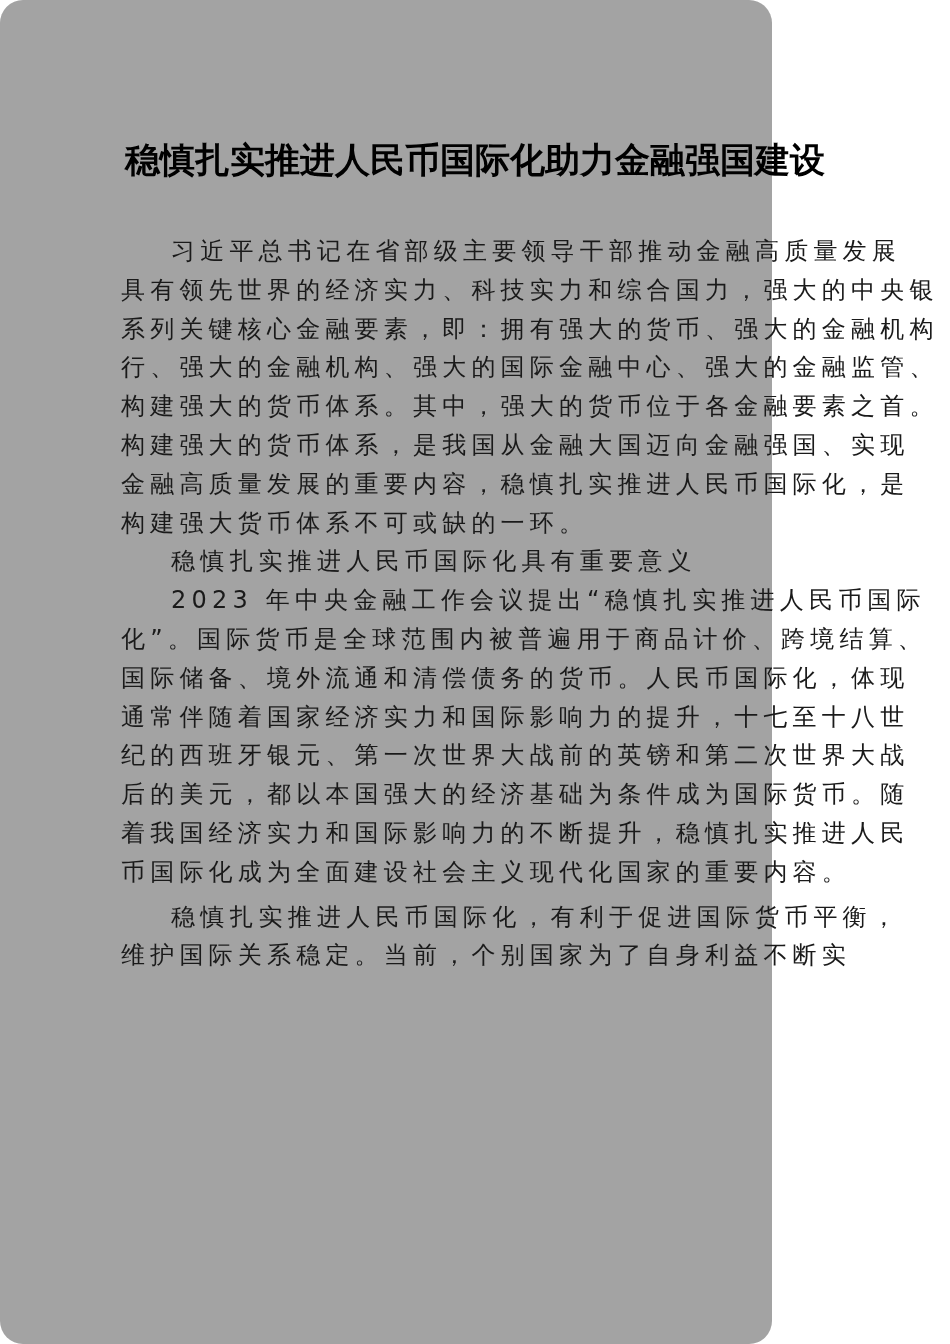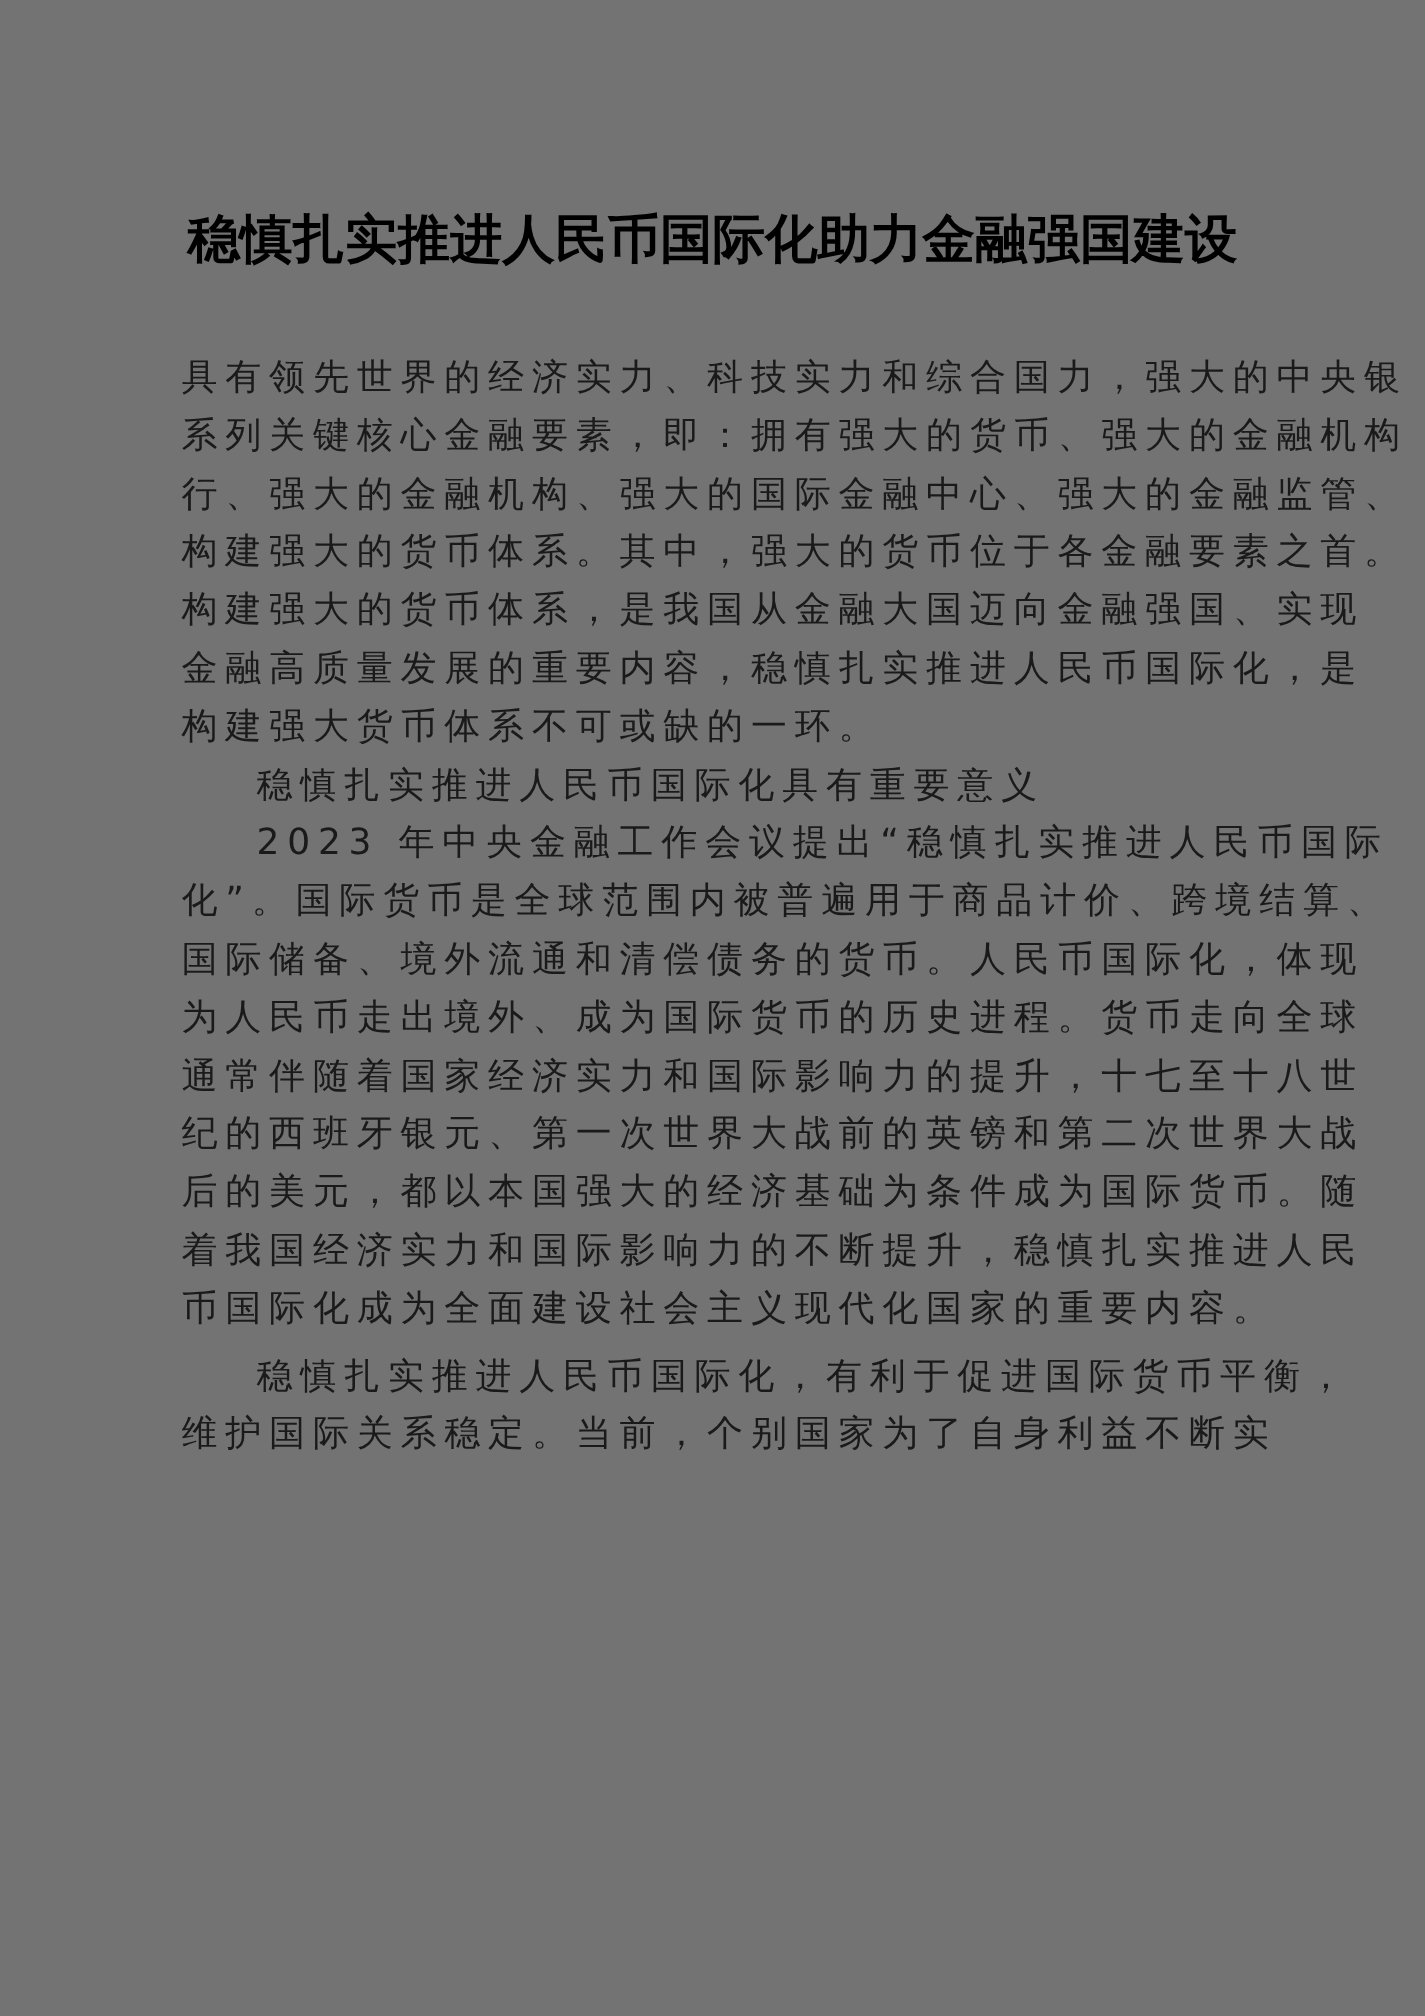--- a/index.html
+++ b/index.html
@@ -10,23 +10,24 @@
   body {
     width: 950px;
     height: 1344px;
     position: relative;
     overflow: hidden;
     color: #111111;
   }
   .page {
     position: absolute;
     left: 0; top: 0;
-    width: 950px;
+    width: 772px;
     height: 1344px;
-    background: #737373;
+    background: #a3a3a3;
+    border-radius: 23px;
   }
   .title {
     position: absolute;
     left: 0;
     top: 136px;
     width: 950px;
     text-align: center;
     font-family: "DejaVu Serif", "Liberation Serif", serif;
     font-weight: bold;
     font-size: 35px;
@@ -57,38 +58,38 @@
 </style>
 </head>
 <body>
 
 <div class="page">
   <h1 class="title">稳慎扎实推进人民币国际化助力金融强国建设</h1>
 
   <div class="body">
 
     <div>
+      <p class="line indent">习近平总书记在省部级主要领导干部推动金融高质量发展</p>
       <p class="line">具有领先世界的经济实力、科技实力和综合国力，强大的中央银</p>
       <p class="line">系列关键核心金融要素，即：拥有强大的货币、强大的金融机构</p>
       <p class="line">行、强大的金融机构、强大的国际金融中心、强大的金融监管、</p>
       <p class="line">构建强大的货币体系。其中，强大的货币位于各金融要素之首。</p>
       <p class="line">构建强大的货币体系，是我国从金融大国迈向金融强国、实现</p>
       <p class="line">金融高质量发展的重要内容，稳慎扎实推进人民币国际化，是</p>
       <p class="line">构建强大货币体系不可或缺的一环。</p>
     </div>
 
     <div>
       <p class="line indent">稳慎扎实推进人民币国际化具有重要意义</p>
     </div>
 
     <div>
       <p class="line indent">2023 年中央金融工作会议提出“稳慎扎实推进人民币国际</p>
       <p class="line">化”。国际货币是全球范围内被普遍用于商品计价、跨境结算、</p>
       <p class="line">国际储备、境外流通和清偿债务的货币。人民币国际化，体现</p>
-      <p class="line">为人民币走出境外、成为国际货币的历史进程。货币走向全球</p>
       <p class="line">通常伴随着国家经济实力和国际影响力的提升，十七至十八世</p>
       <p class="line">纪的西班牙银元、第一次世界大战前的英镑和第二次世界大战</p>
       <p class="line">后的美元，都以本国强大的经济基础为条件成为国际货币。随</p>
       <p class="line">着我国经济实力和国际影响力的不断提升，稳慎扎实推进人民</p>
       <p class="line">币国际化成为全面建设社会主义现代化国家的重要内容。</p>
     </div>
 
     <div style="margin-top:6px;">
       <p class="line indent">稳慎扎实推进人民币国际化，有利于促进国际货币平衡，</p>
       <p class="line">维护国际关系稳定。当前，个别国家为了自身利益不断实</p>

